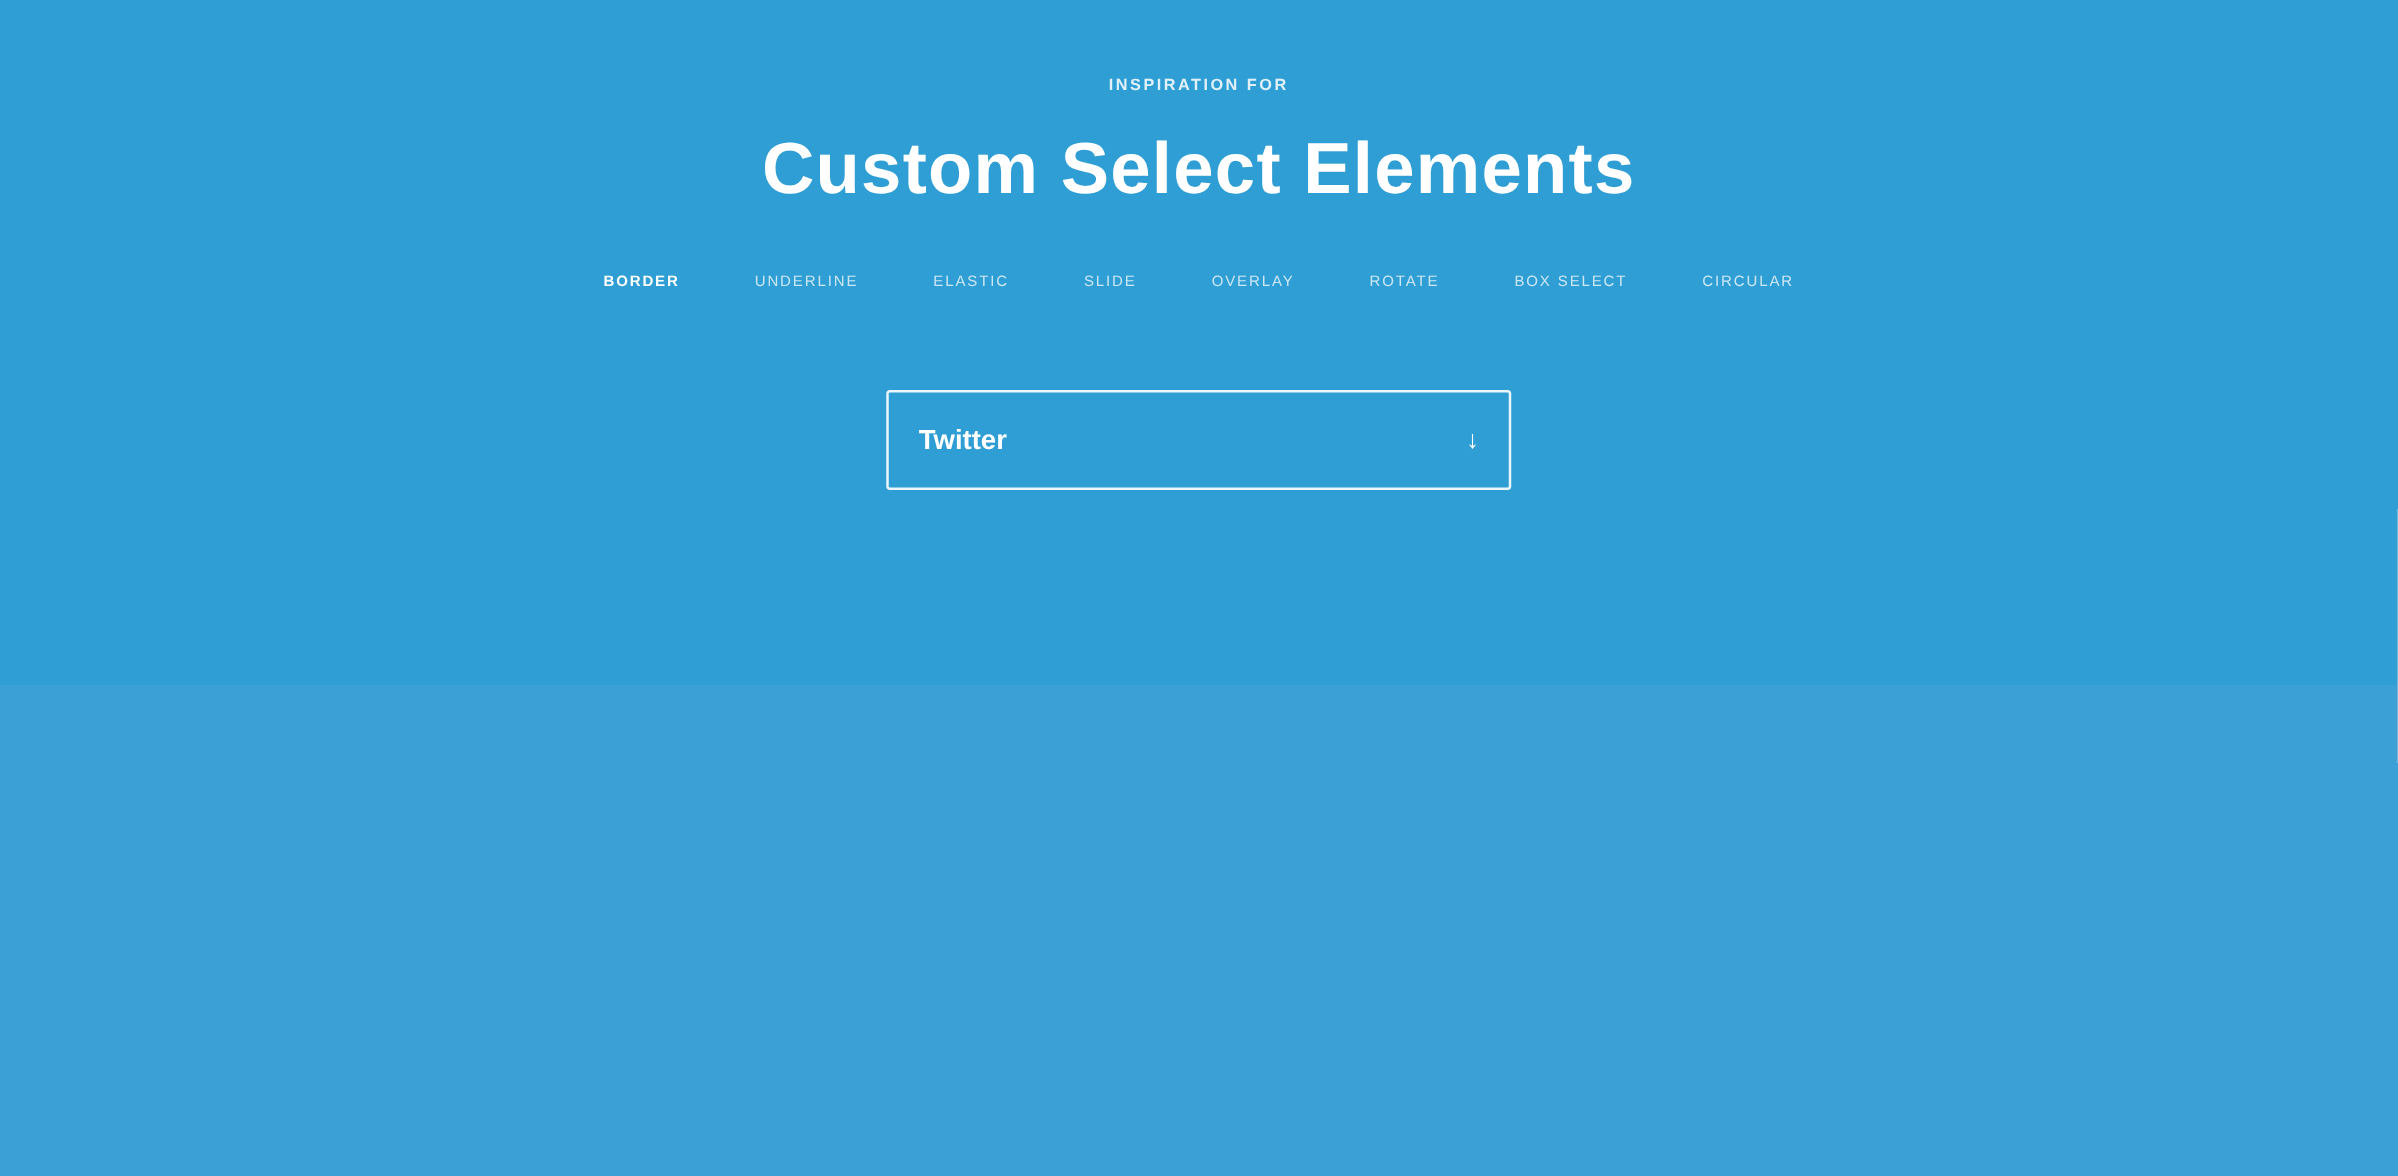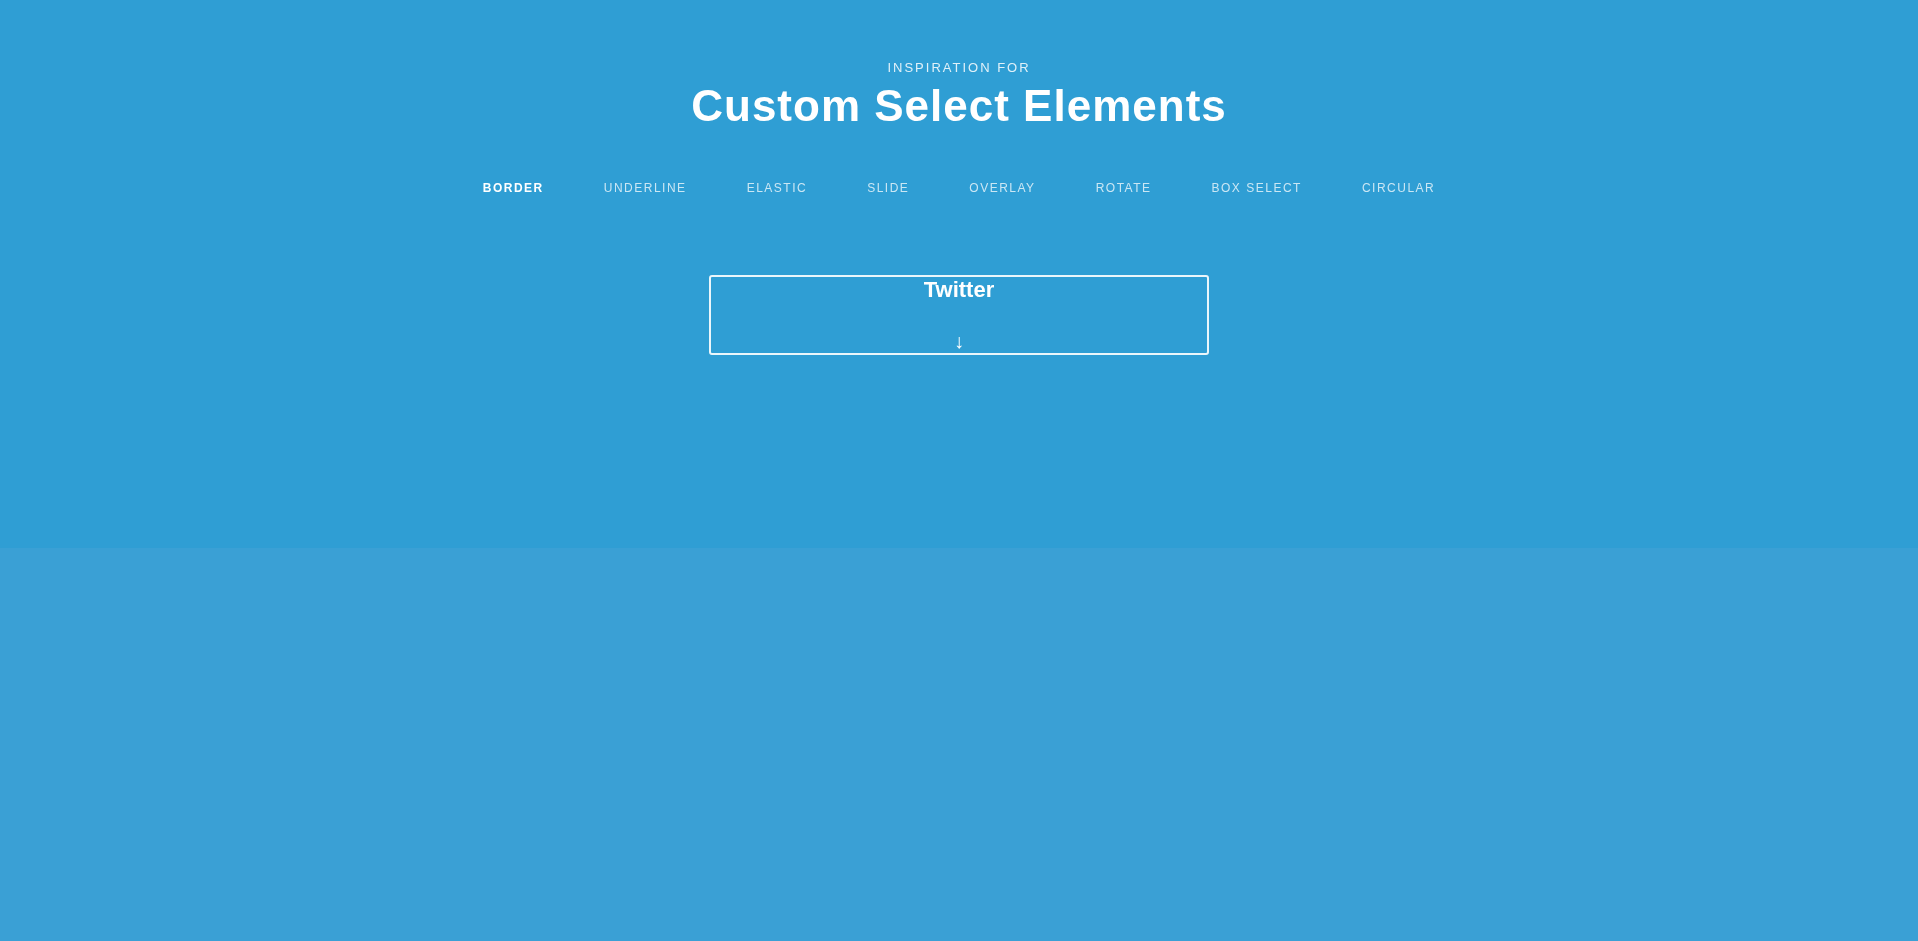--- a/index.html
+++ b/index.html
@@ -32,29 +32,29 @@
 
     .bottom-section {
       background-color: #3aa0d5;
       width: 100%;
       height: 393px;
     }
 
     .inspiration-label {
       color: rgba(255, 255, 255, 0.85);
       font-size: 13px;
-      font-weight: 400;
+      font-weight: 700;
       letter-spacing: 2px;
       text-transform: uppercase;
-      margin-bottom: 6px;
+      margin-bottom: 26px;
     }
 
     .main-title {
       color: #ffffff;
-      font-size: 44px;
+      font-size: 58px;
       font-weight: 700;
       margin-bottom: 50px;
       letter-spacing: 1px;
     }
 
     .nav-menu {
       display: flex;
       gap: 60px;
       margin-bottom: 80px;
       align-items: flex-end;
@@ -79,21 +79,20 @@
       width: 500px;
       border: 2px solid rgba(255, 255, 255, 0.9);
       border-radius: 3px;
       padding: 0 24px;
       height: 80px;
       display: flex;
       align-items: center;
       justify-content: space-between;
       cursor: pointer;
       background-color: transparent;
-      flex-direction: column;
     }
 
     .select-value {
       color: #ffffff;
       font-size: 22px;
       font-weight: 700;
     }
 
     .select-arrow {
       color: #ffffff;

